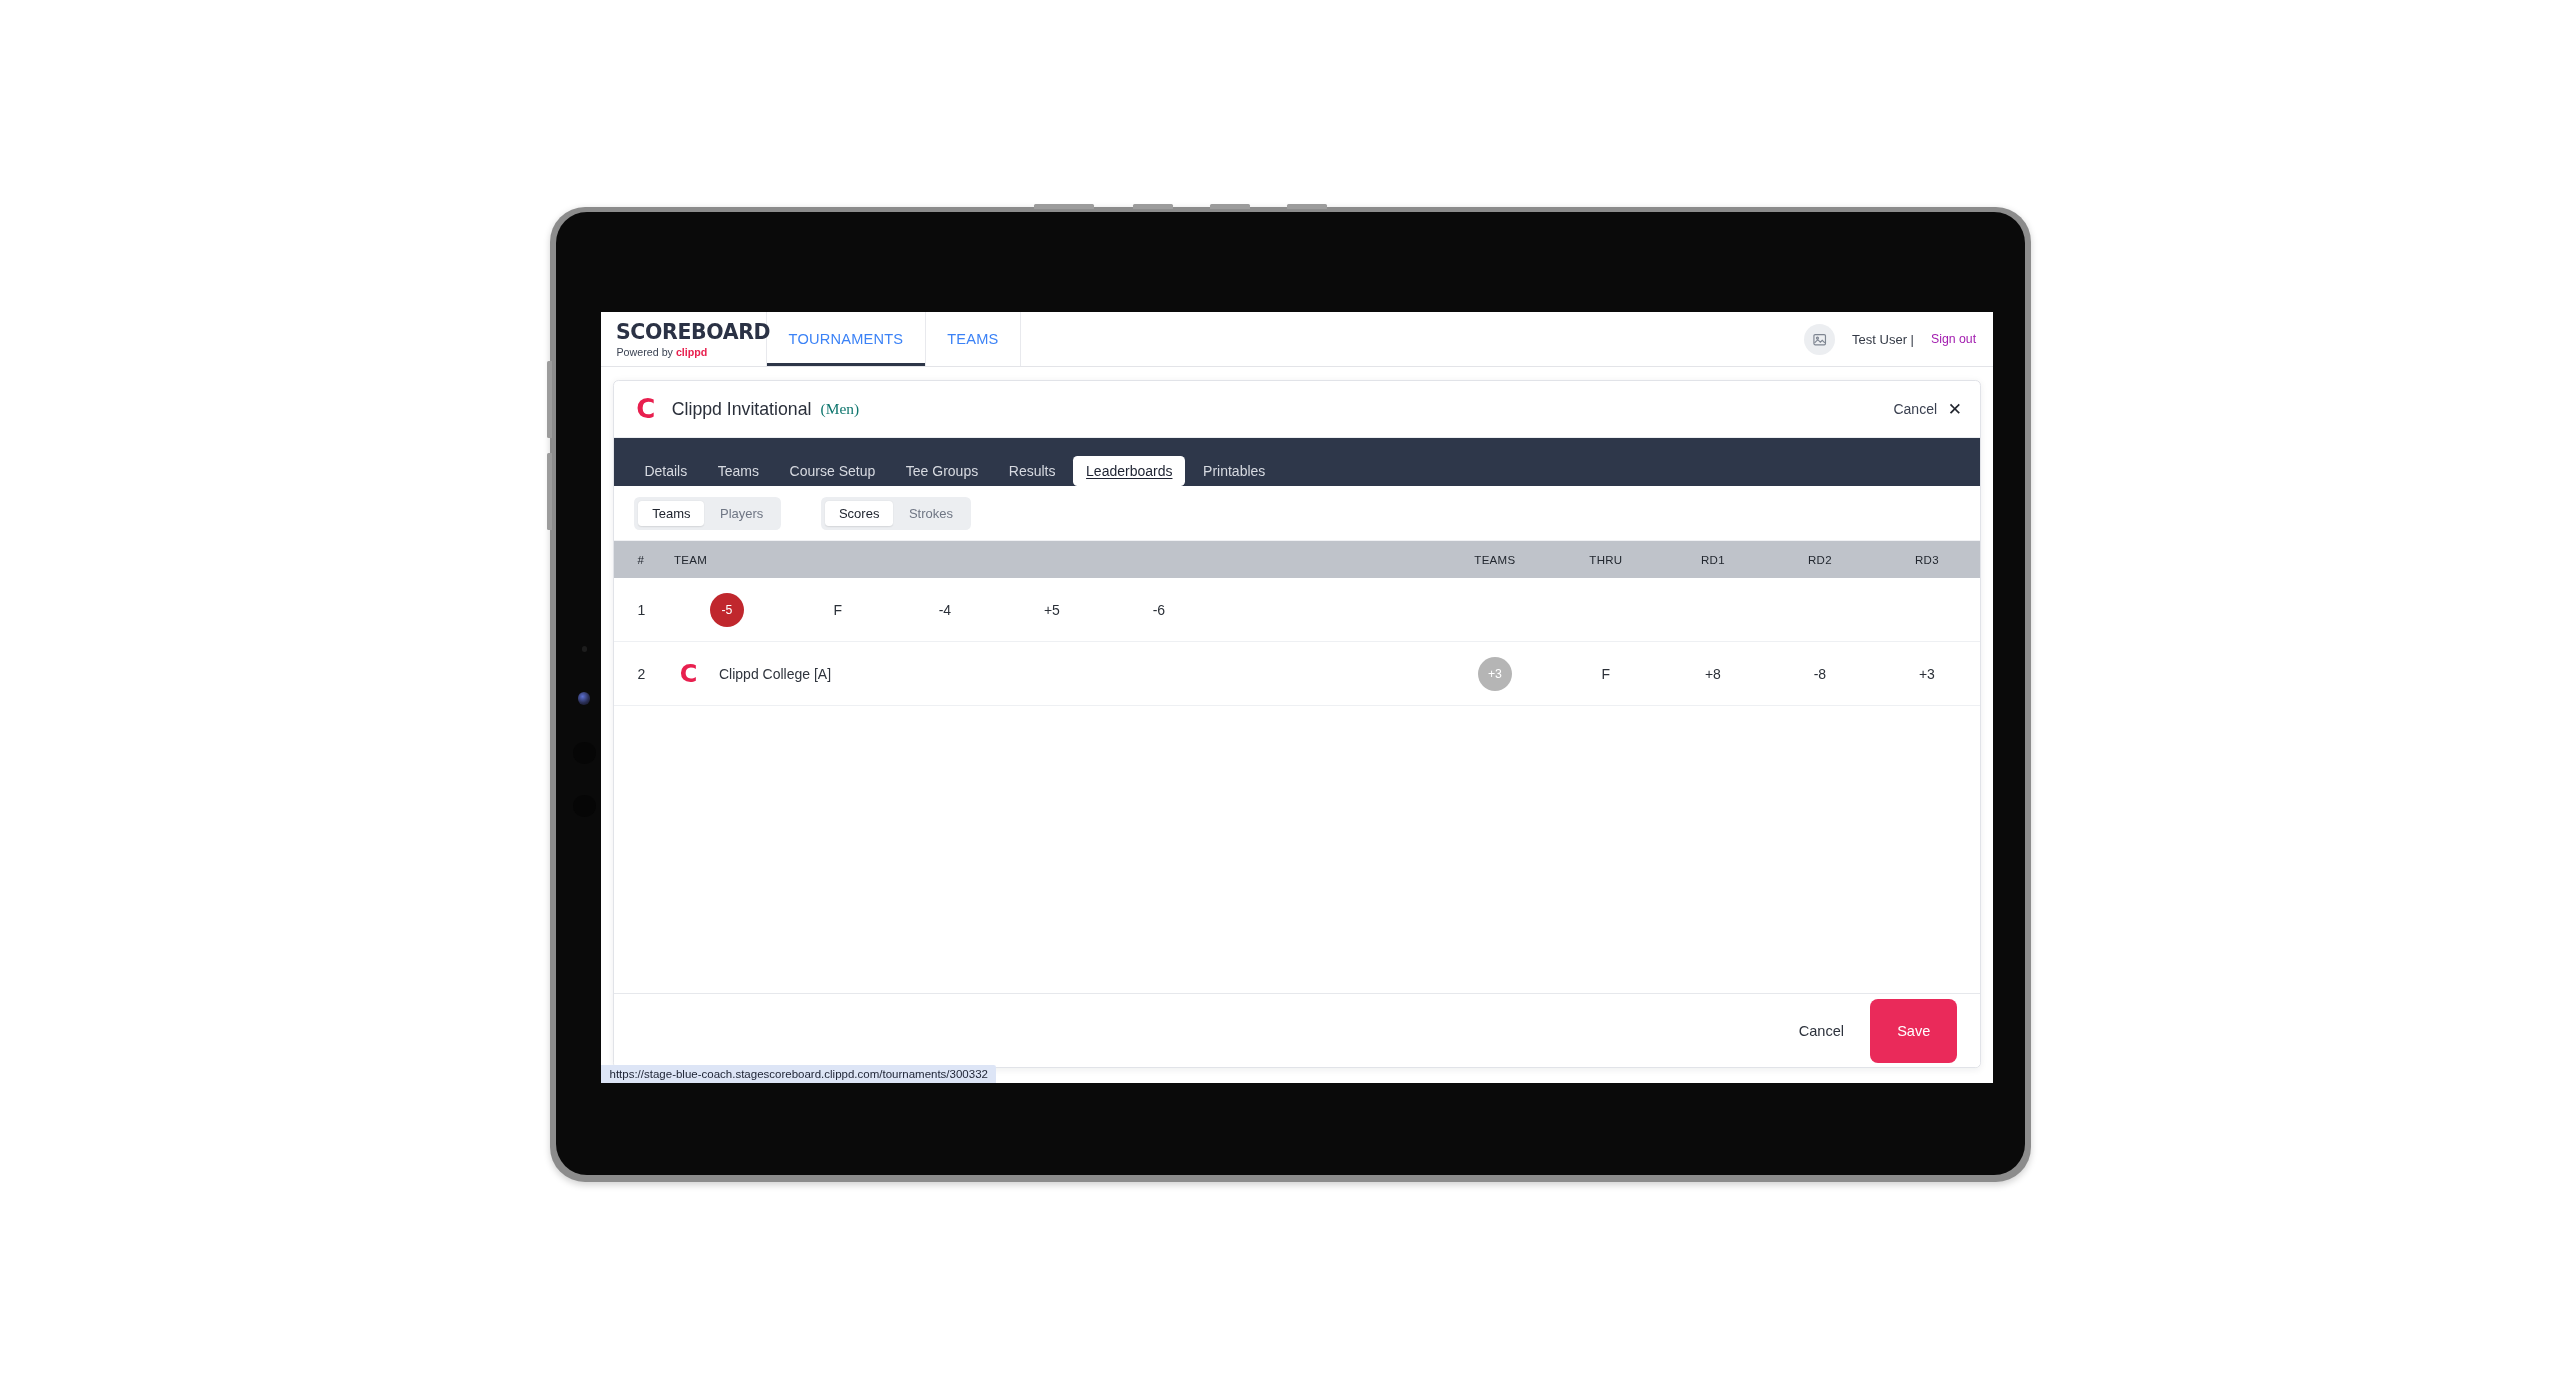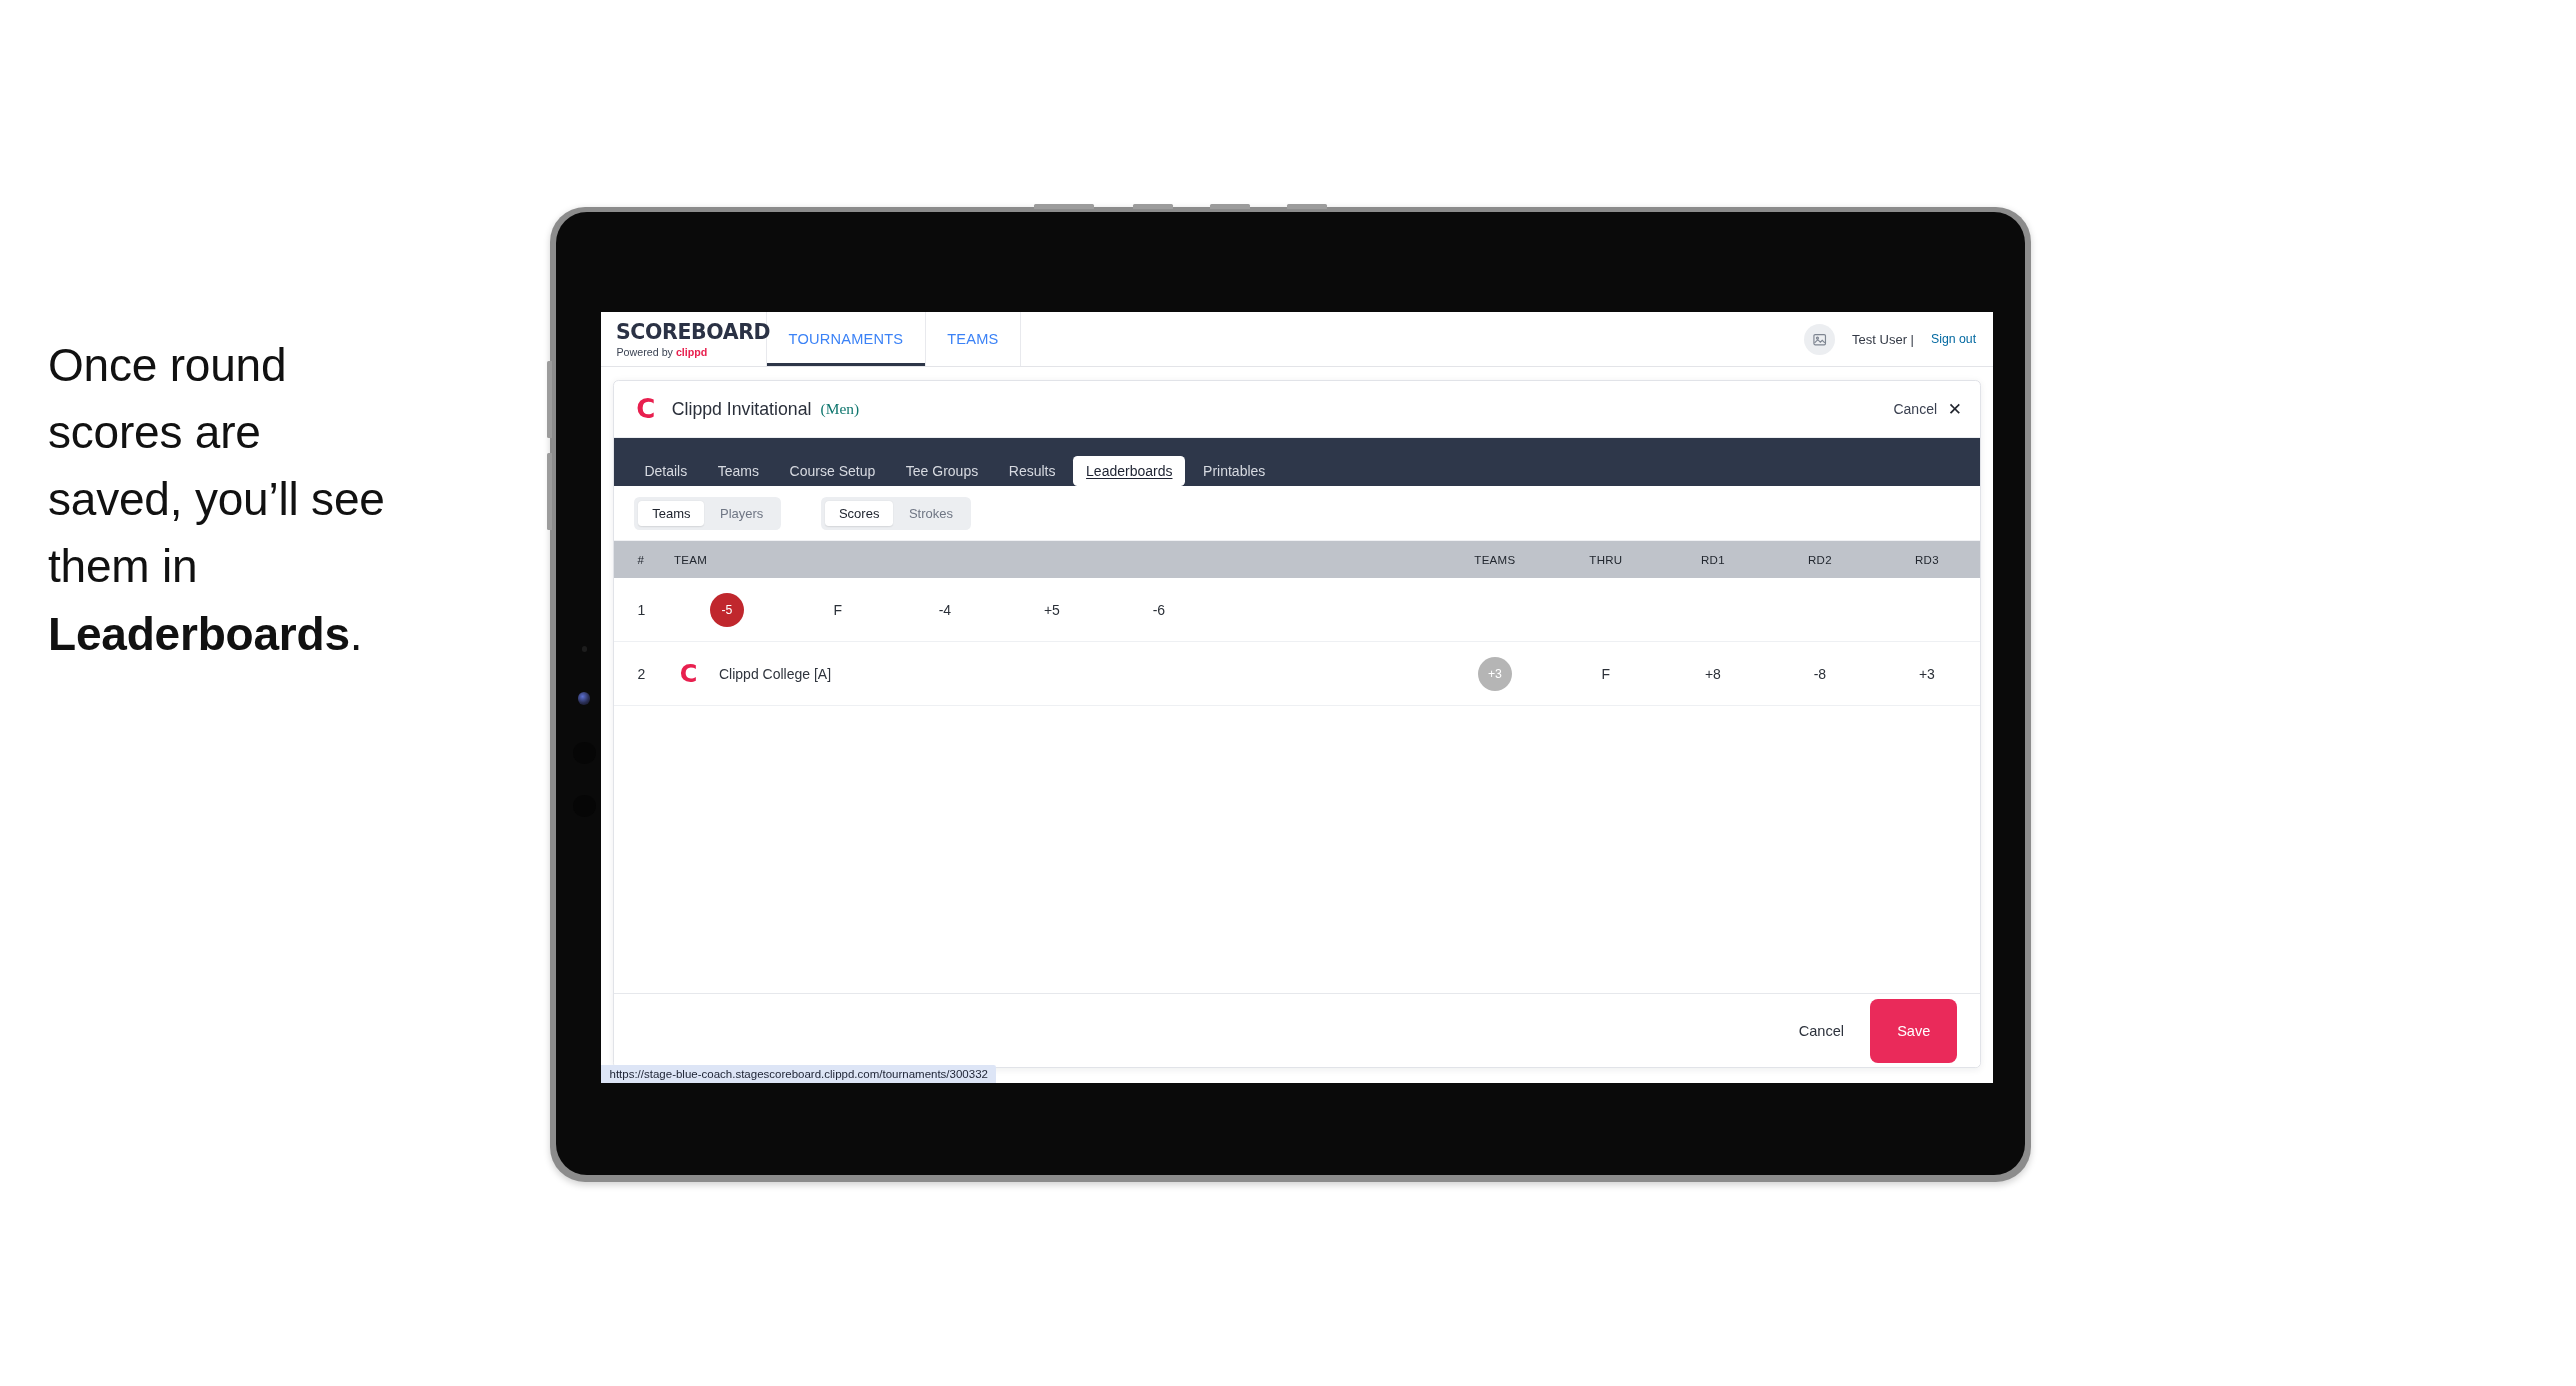--- a/index.html
+++ b/index.html
@@ -160,21 +160,21 @@
     gap: 17px;
   }
   .avatar {
     width: 31px; height: 31px;
     border-radius: 50%;
     background: #eceef1;
     display: flex; align-items: center; justify-content: center;
     color: #7e8591;
   }
   .user-name { font-size: 13px; color: #343a46; }
-  .sign-out { font-size: 12.3px; color: #0369a1; cursor: pointer; }
+  .sign-out { font-size: 12.3px; color: #a21caf; cursor: pointer; }
 
   
   .panel {
     position: absolute;
     left: 12.3px;
     top: 68px;
     width: 1368px;
     height: 688px;
     background: #ffffff;
     border: 0.8px solid #e1e3e8;
@@ -383,27 +383,20 @@
     padding: 3.1px 8.4px 3.8px 8.4px;
     border-top-right-radius: 2.3px;
     white-space: nowrap;
   }
 </style>
 </head>
 <body>
 
 <div id="stage">
 
-  <div class="caption">
-    <span>Once round</span><br>
-    <span>scores are</span><br>
-    <span>saved, you’ll see</span><br>
-    <span>them in</span><br>
-    <span class="strong">Leaderboards</span><span>.</span>
-  </div>
 
   <div class="device">
 
     <div class="top-btn b1"></div>
     <div class="top-btn b2"></div>
     <div class="top-btn b3"></div>
     <div class="top-btn b4"></div>
     <div class="side-btn v1"></div>
     <div class="side-btn v2"></div>
 

